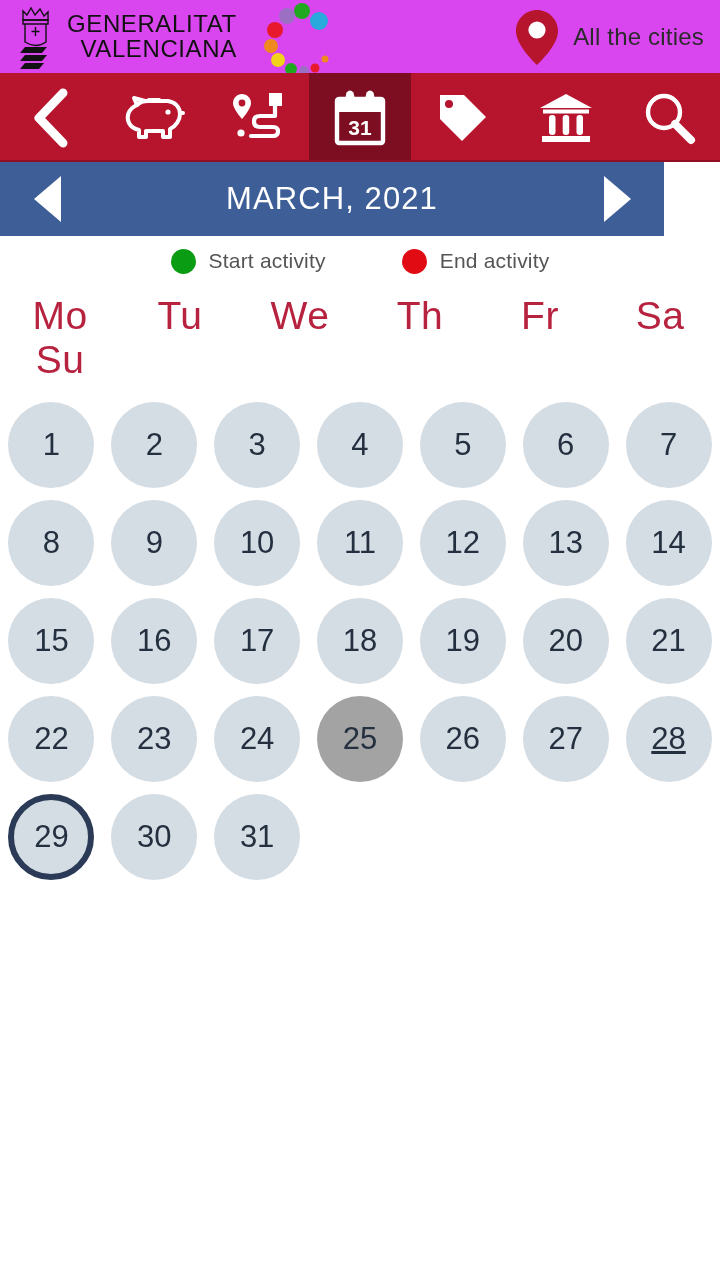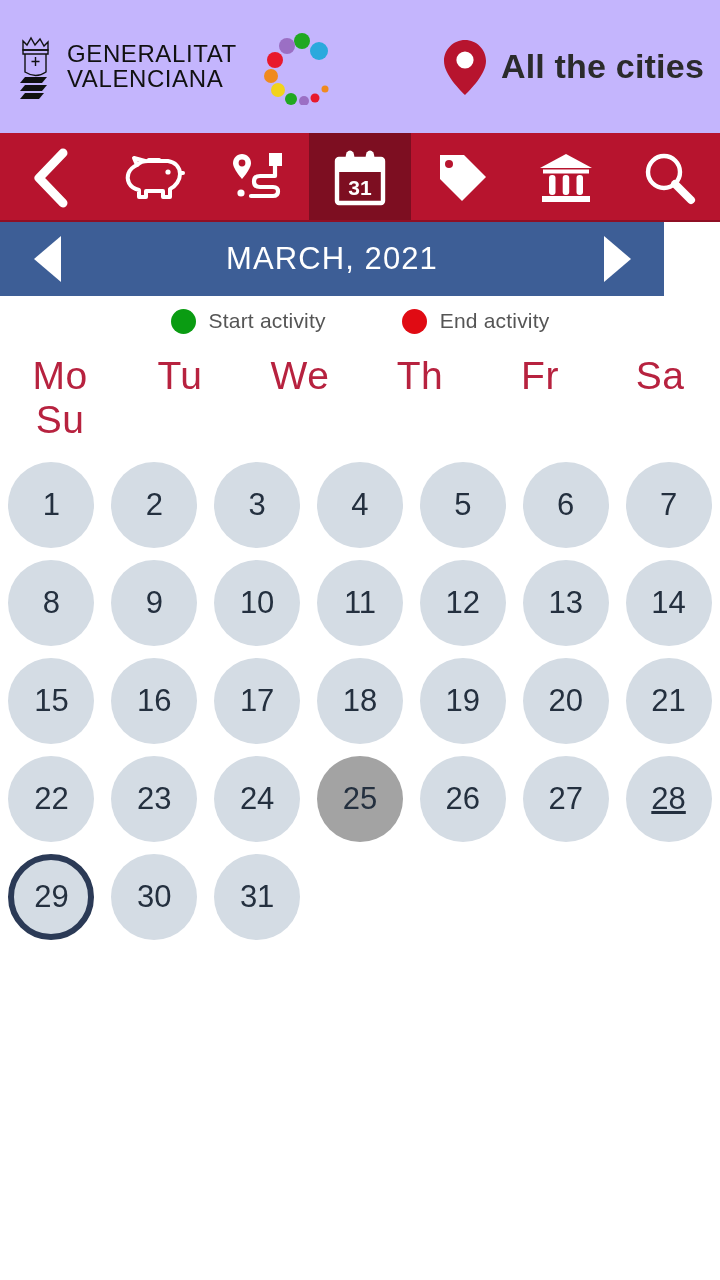--- a/index.html
+++ b/index.html
@@ -16,24 +16,25 @@
     position: relative;
     width: 720px;
     height: 1280px;
     background: #ffffff;
   }
 
   
   .brand-header {
     position: relative;
     width: 720px;
-    height: 133px;
-    background: #c4b5fd;
-    display: flex;
-    align-items: center;
+    height: 73px;
+    background: #d946ef;
+    display: flex;
+    align-items: center;
+    text-align: right;
   }
 
   .gva-logo {
     display: flex;
     align-items: center;
     margin-left: 14px;
     height: 68px;
   }
   .gva-emblem { width: 44px; height: 68px; flex: none; }
   .gva-wordmark {
@@ -58,23 +59,23 @@
     position: absolute;
     right: 16px;
     top: 50%;
     transform: translateY(-50%);
     display: flex;
     align-items: center;
     gap: 12px;
   }
   .pin-icon { width: 48px; height: 58px; flex: none; }
   .city-label {
-    font-size: 34px;
+    font-size: 24px;
     color: #2b2b2b;
-    font-weight: 700;
+    font-weight: 400;
     white-space: nowrap;
     letter-spacing: 0.2px;
   }
 
   
   .toolbar {
     position: relative;
     width: 720px;
     height: 89px;
     background: #b7142e;

